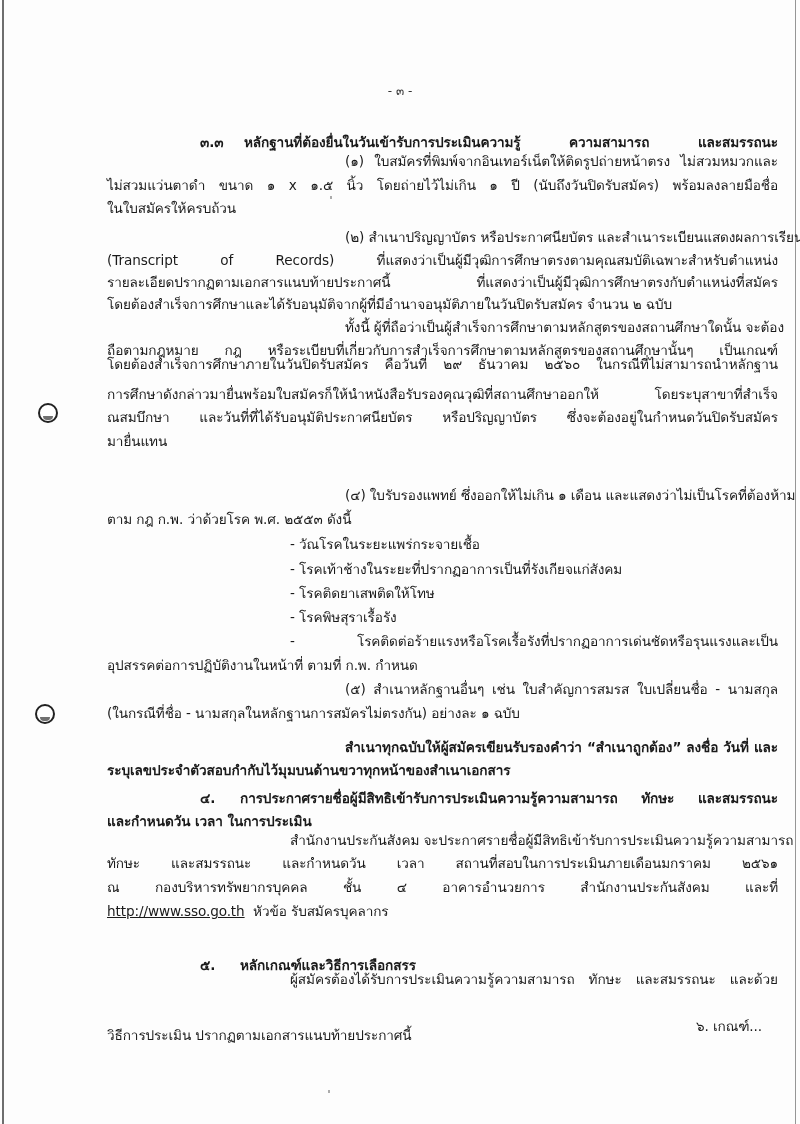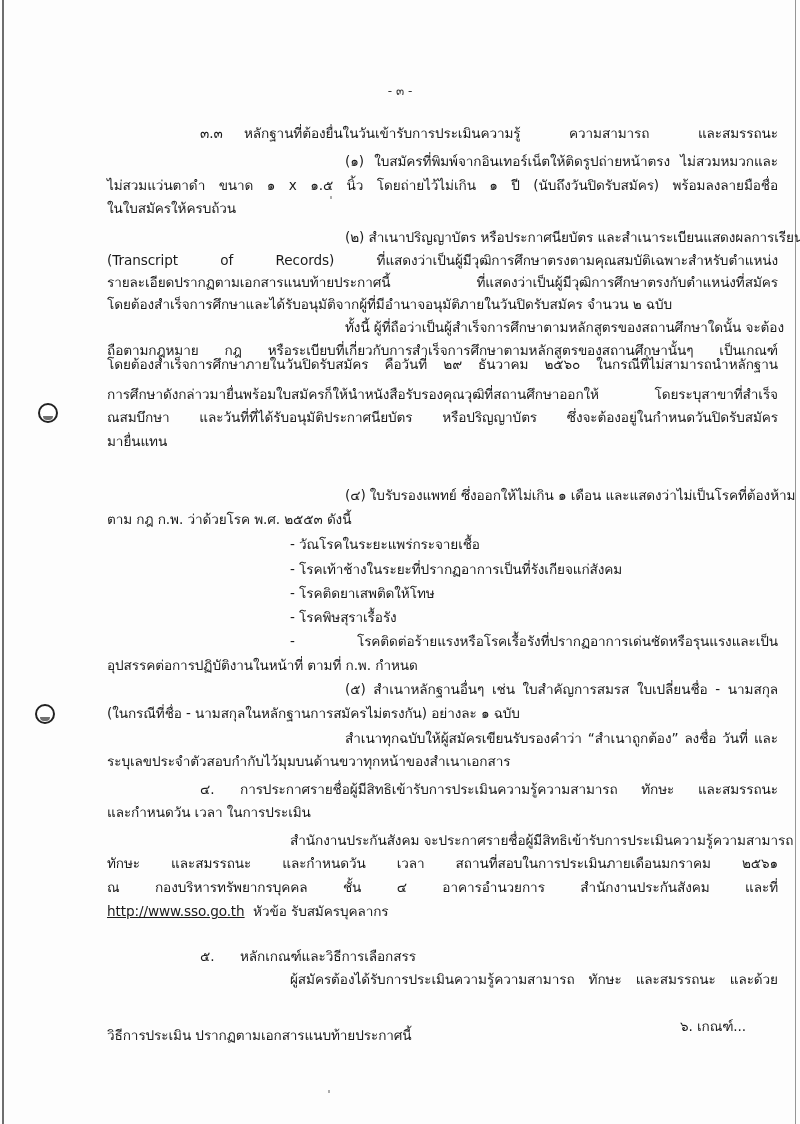--- a/index.html
+++ b/index.html
@@ -4,21 +4,21 @@
 <style>
   html, body { margin: 0; padding: 0; background: #ffffff; }
   body { width: 800px; height: 1124px; position: relative; overflow: hidden;
          font-family: "DejaVu Sans", "Liberation Sans", sans-serif; color: #1a1a1a; }
   .page { position: absolute; left: 0; top: 0; width: 800px; height: 1124px; background: #fdfdfd; }
   .edge-left { position: absolute; left: 2px; top: 0; width: 2px; height: 1124px; background: #4a4a4a; opacity: .8; }
   .edge-right { position: absolute; left: 795px; top: 0; width: 1px; height: 1124px; background: #6a6a6a; opacity: .7; }
   .hole { position: absolute; width: 20px; height: 20px; border: 2px solid #222; border-radius: 50%; box-sizing: border-box; background: #fff; }
   .hole::after { content: ""; position: absolute; left: 3px; bottom: 1px; width: 10px; height: 4px; background: #333; border-radius: 0 0 6px 6px; opacity: .7; }
   .ln { position: absolute; font-size: 13.6px; line-height: 18px; white-space: nowrap; letter-spacing: -0.1px; }
-  .b { font-weight: normal; }
+  .b { font-weight: bold; margin-top: 9px; }
   .just { text-align: justify; text-align-last: justify; }
   .pno { position: absolute; top: 81px; left: 0; width: 800px; text-align: center; font-size: 12px; color: #333; }
   .link { text-decoration: underline; }
   .speck { position: absolute; width: 2px; height: 3px; background: #777; opacity: .6; }
 </style>
 </head>
 <body>
 
 <div class="page">
   <div class="edge-left"></div>
@@ -74,14 +74,14 @@
   <div class="ln just" style="left:107px; top:878px; width:671px;">ณ  กองบริหารทรัพยากรบุคคล  ชั้น  ๔  อาคารอำนวยการ  สำนักงานประกันสังคม  และที่</div>
   <div class="ln" style="left:107px; top:902px;">
     <span class="link">http://www.sso.go.th</span>&nbsp;&nbsp;<span>หัวข้อ รับสมัครบุคลากร</span>
   </div>
 
   <div class="ln b" style="left:200px; top:947px;">๕.</div>
   <div class="ln b" style="left:240px; top:947px;">หลักเกณฑ์และวิธีการเลือกสรร</div>
   <div class="ln just" style="left:290px; top:970px; width:488px;">ผู้สมัครต้องได้รับการประเมินความรู้ความสามารถ ทักษะ และสมรรถนะ และด้วย</div>
   <div class="ln" style="left:107px; top:1026px;">วิธีการประเมิน ปรากฏตามเอกสารแนบท้ายประกาศนี้</div>
 
-  <div class="ln" style="left:680px; top:1017px; width:98px; text-align:left;">๖. เกณฑ์...</div>
+  <div class="ln" style="left:680px; top:1017px; width:98px; text-align:center;">๖. เกณฑ์...</div>
 </div>
 
 </body></html>

